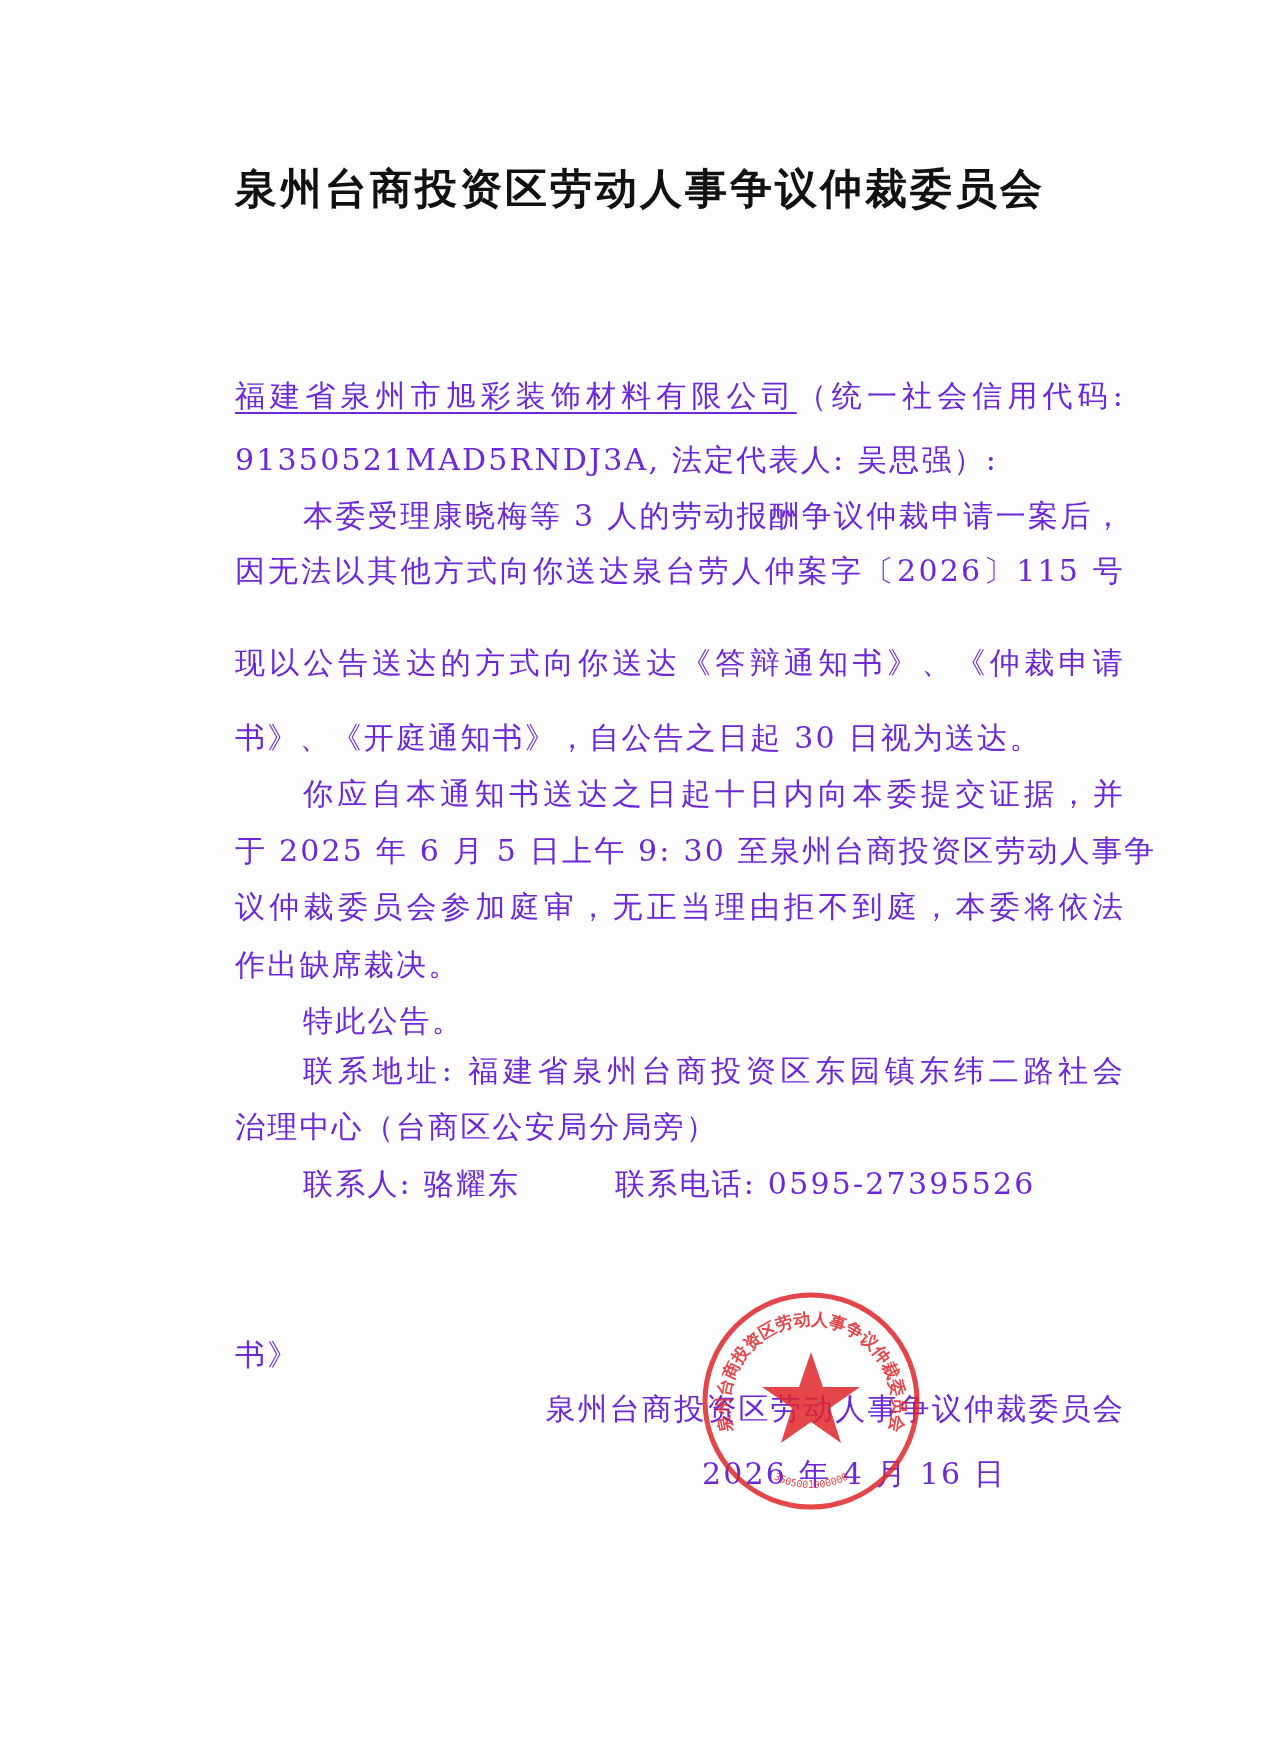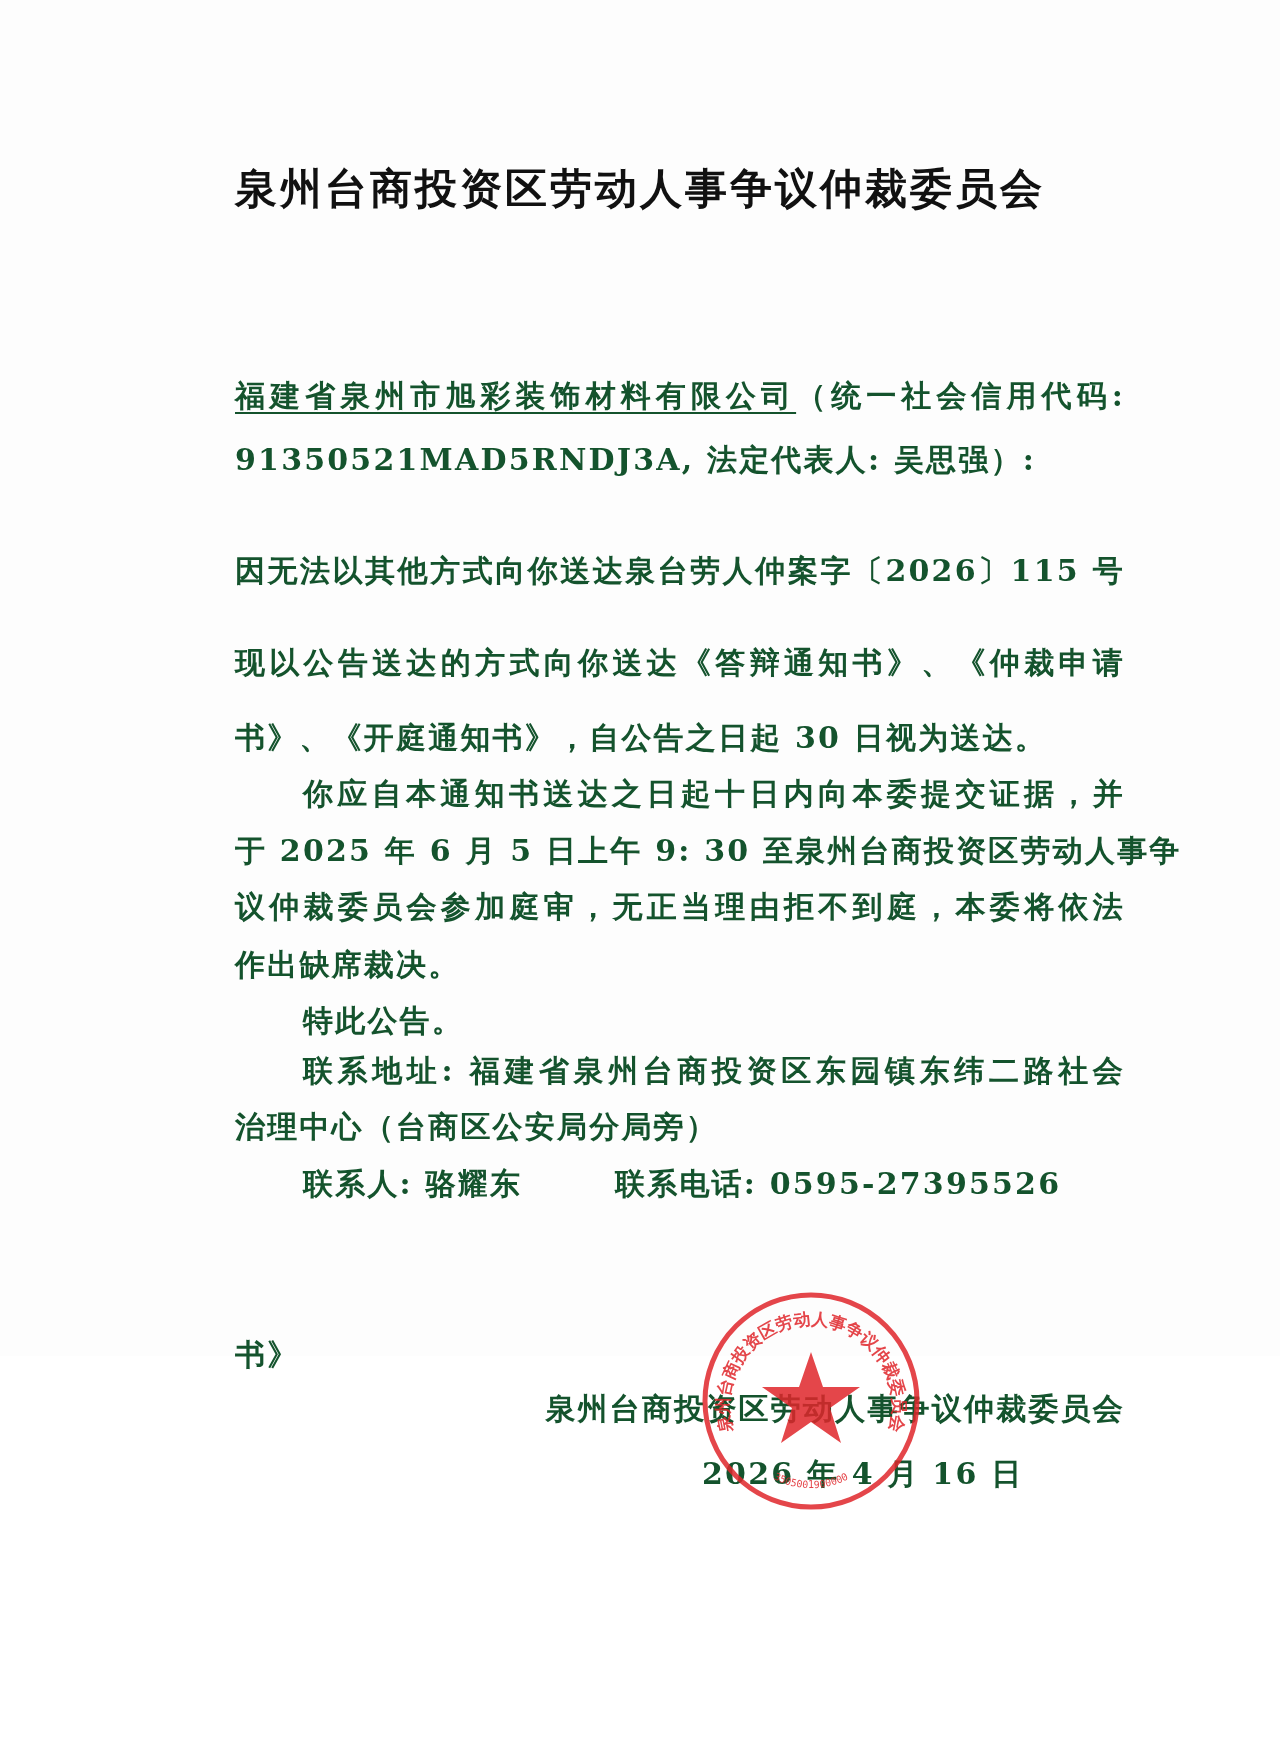--- a/index.html
+++ b/index.html
@@ -3,37 +3,38 @@
 <meta charset="utf-8">
 <style>
   html, body { margin:0; padding:0; background:#ffffff; }
   body { width:1280px; height:1752px; position:relative; overflow:hidden;
          font-family:"DejaVu Serif","Liberation Serif",serif; color:#141414; }
   .page { position:absolute; left:0; top:0; width:1280px; height:1356px; background:#fdfdfd; }
   .title { position:absolute; left:0; width:1280px; text-align:center;
            font-family:"DejaVu Sans","Liberation Sans",sans-serif; font-weight:bold;
            font-size:42px; letter-spacing:3px; color:#111; line-height:1; }
   .line { position:absolute; left:235px; width:890px; font-size:30px; line-height:1;
-          white-space:nowrap; letter-spacing:2.2px; color:#14532d;font-weight:bold; }
+          white-space:nowrap; letter-spacing:2.2px; color:#6d28d9; }
   .justify { text-align:justify; text-align-last:justify; }
   .indent { left:303px; width:822px; }
   .u { text-decoration:underline; text-underline-offset:6px; text-decoration-thickness:2px; }
   .right { left:auto; right:155px; width:auto; }
   .seal { position:absolute; left:700px; top:1290px; width:222px; height:222px; pointer-events:none; opacity:0.85; }
 </style>
 </head>
 <body>
 
 <div class="page">
 
   <div class="title" style="top:168px">泉州台商投资区劳动人事争议仲裁委员会</div>
 
   <div class="line justify" style="top:381px"><span class="u">福建省泉州市旭彩装饰材料有限公司</span><span>（统一社会信用代码:</span></div>
   <div class="line" style="top:445px">91350521MAD5RNDJ3A, 法定代表人: 吴思强）:</div>
 
+  <div class="line indent justify" style="top:501px">本委受理康晓梅等 3 人的劳动报酬争议仲裁申请一案后，</div>
   <div class="line justify" style="top:556px">因无法以其他方式向你送达泉台劳人仲案字〔2026〕115 号</div>
   <div class="line justify" style="top:648px">现以公告送达的方式向你送达《答辩通知书》、《仲裁申请</div>
   <div class="line" style="top:723px">书》、《开庭通知书》，自公告之日起 30 日视为送达。</div>
 
   <div class="line indent justify" style="top:779px">你应自本通知书送达之日起十日内向本委提交证据，并</div>
   <div class="line justify" style="top:836px">于 2025 年 6 月 5 日上午 9: 30 至泉州台商投资区劳动人事争</div>
   <div class="line" style="top:950px">作出缺席裁决。</div>
   <div class="line justify" style="top:892px">议仲裁委员会参加庭审，无正当理由拒不到庭，本委将依法</div>
 
   <div class="line indent justify" style="top:1056px">联系地址: 福建省泉州台商投资区东园镇东纬二路社会</div>

